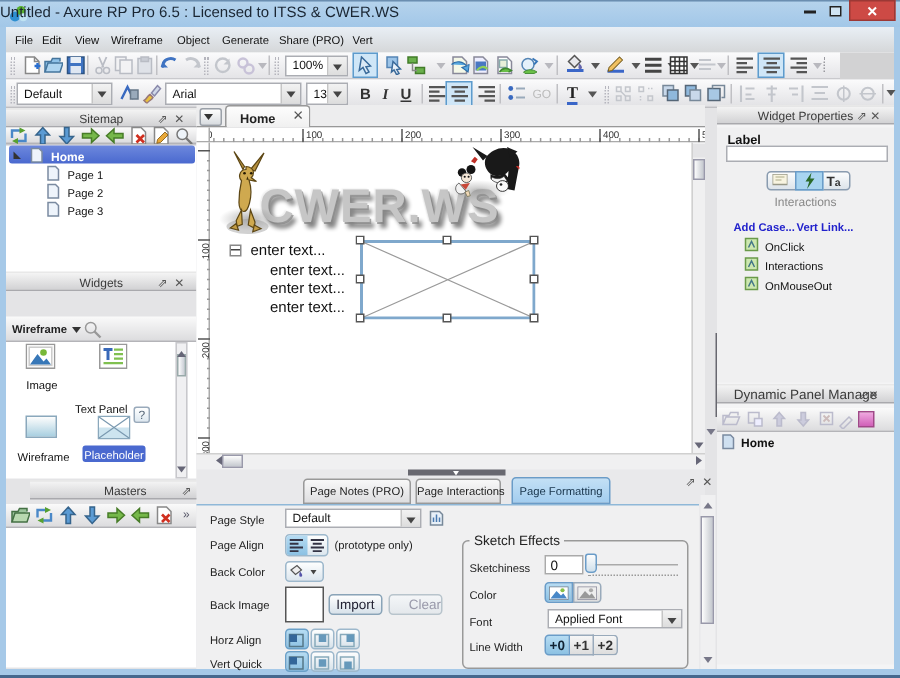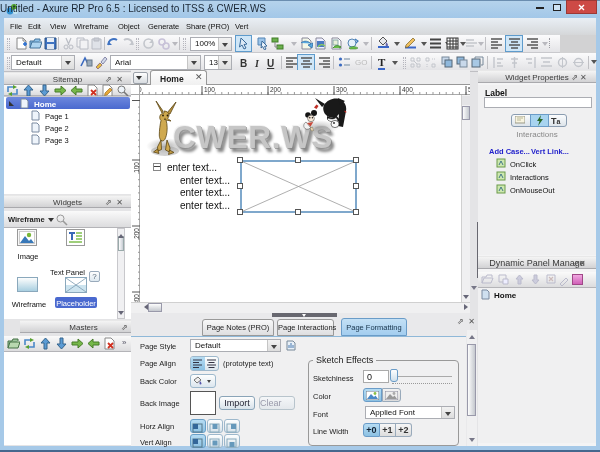--- a/index.html
+++ b/index.html
@@ -302,21 +302,21 @@
 <div class="abs" style="left:45px;top:112px;font-size:7.5px;color:#111">Page 1</div>
 <svg class="abs" style="left:31px;top:122px" width="9" height="11" viewBox="0 0 9 11">
     <path d="M1 1h5l2 2v7H1z" fill="#eef4fb" stroke="#7a8aa0"></path>
   </svg>
 <div class="abs" style="left:45px;top:124px;font-size:7.5px;color:#111">Page 2</div>
 <svg class="abs" style="left:31px;top:134px" width="9" height="11" viewBox="0 0 9 11">
     <path d="M1 1h5l2 2v7H1z" fill="#eef4fb" stroke="#7a8aa0"></path>
   </svg>
 <div class="abs" style="left:45px;top:136px;font-size:7.5px;color:#111">Page 3</div>
 
-<div class="phead" style="left:4px;top:195px;width:127px">Widgets<span class="phicons">⇗&nbsp;&nbsp;✕</span></div>
+<div class="phead" style="left:4px;top:181px;width:127px">Widgets<span class="phicons">⇗&nbsp;&nbsp;✕</span></div>
 <div class="ptool" style="left:4px;top:211px;width:127px;height:17px"></div>
 <div class="abs" style="left:8px;top:215px;font-size:7.5px;font-weight:bold;color:#222">Wireframe</div>
 <div class="abs" style="left:48px;top:218px;border:3px solid transparent;border-top:4px solid #333"></div>
 <svg class="ticon" style="left:55px;top:213px" viewBox="0 0 13 13">
     <circle cx="5.5" cy="5.5" r="3.5" fill="none" stroke="#999"></circle>
     <path d="M8 8l4 4" stroke="#999" stroke-width="1.6"></path>
   </svg>
 <div class="abs white" style="left:4px;top:228px;width:127px;height:91px"></div>
 <svg class="abs" style="left:17px;top:229px" width="20" height="17" viewBox="0 0 20 17">
     <rect x=".5" y=".5" width="19" height="16" fill="#f8f8f8" stroke="#999"></rect>
@@ -503,46 +503,46 @@
   </svg>
 <div class="lbl" style="left:140px;top:359px">Page Align</div>
 <div class="abs" style="left:190px;top:356px;width:29px;height:15px;border:1px solid #9db8cc;border-radius:3px;background:linear-gradient(#fdfefe,#dce6ee)"></div>
 <div class="abs" style="left:191px;top:357px;width:14px;height:13px;background:linear-gradient(#b6dcf3,#8cc1e3);border-radius:2px 0 0 2px"></div>
 <svg class="abs" style="left:193px;top:359px" width="10" height="9" viewBox="0 0 10 9">
     <path d="M0 1h9M0 3.5h6M0 6h9M0 8.5h6" stroke="#334" stroke-width="1.2"></path>
   </svg>
 <svg class="abs" style="left:207px;top:359px" width="10" height="9" viewBox="0 0 10 9">
     <path d="M0 1h9M1.5 3.5h6M0 6h9M1.5 8.5h6" stroke="#334" stroke-width="1.2"></path>
   </svg>
-<div class="lbl" style="left:223px;top:359px">(prototype text)</div>
+<div class="lbl" style="left:223px;top:359px">(prototype only)</div>
 <div class="lbl" style="left:140px;top:377px">Back Color</div>
 <div class="abs" style="left:190px;top:374px;width:26px;height:14px;border:1px solid #9db8cc;border-radius:3px;background:linear-gradient(#fdfefe,#dce6ee)"></div>
 <svg class="abs" style="left:192px;top:376px" width="11" height="10" viewBox="0 0 11 10">
     <path d="M2 4l4-3 3 3-4 3z" fill="#eee" stroke="#555" stroke-width=".8"></path>
     <path d="M8 5c.8 1 1.5 1.8 1.5 2.5a1 1 0 0 1-2 0C7.5 6.8 7.6 6 8 5z" fill="#55a"></path>
   </svg>
 <div class="abs" style="left:207px;top:380px;border:2.5px solid transparent;border-top:3.5px solid #444"></div>
 <div class="lbl" style="left:140px;top:399px">Back Image</div>
 <div class="abs white" style="left:190px;top:391px;width:26px;height:24px;border:1px solid #555"></div>
 <div class="abs" style="left:219px;top:396px;width:36px;height:14px;border:1px solid #8aa4b8;border-radius:3px;background:linear-gradient(#fefefe,#d8e2ea);font-size:9px;color:#223;text-align:center;line-height:13px">Import</div>
-<div class="abs" style="left:259px;top:396px;width:36px;height:14px;border:1px solid #b8c4cc;border-radius:3px;background:linear-gradient(#f4f6f8,#e4e8ec);font-size:9px;color:#99a;text-align:left;line-height:13px">Clear</div>
+<div class="abs" style="left:259px;top:396px;width:36px;height:14px;border:1px solid #b8c4cc;border-radius:3px;background:linear-gradient(#f4f6f8,#e4e8ec);font-size:9px;color:#99a;text-align:right;line-height:13px">Clear</div>
 <div class="lbl" style="left:140px;top:422px">Horz Align</div>
 <div class="btn3 sel" style="left:190px;top:419px"><svg width="14" height="12" viewBox="0 0 14 12">
       <rect x="2" y="2" width="9" height="8" fill="none" stroke="#578" stroke-width="1"></rect>
       <rect x="2" y="2" width="5" height="5" fill="#369"></rect>
     </svg></div>
 <div class="btn3" style="left:207px;top:419px"><svg width="14" height="12" viewBox="0 0 14 12">
       <rect x="2" y="2" width="9" height="8" fill="none" stroke="#8ab" stroke-width="1"></rect>
       <rect x="4.5" y="2" width="5" height="5" fill="#69b"></rect>
     </svg></div>
 <div class="btn3" style="left:224px;top:419px"><svg width="14" height="12" viewBox="0 0 14 12">
       <rect x="2" y="2" width="9" height="8" fill="none" stroke="#8ab" stroke-width="1"></rect>
       <rect x="6" y="2" width="5" height="5" fill="#69b"></rect>
     </svg></div>
-<div class="lbl" style="left:140px;top:438px">Vert Align</div>
+<div class="lbl" style="left:140px;top:438px">Vert Quick</div>
 <div class="btn3 sel" style="left:190px;top:434px"><svg width="14" height="12" viewBox="0 0 14 12">
       <rect x="2" y="2" width="9" height="8" fill="none" stroke="#578" stroke-width="1"></rect>
       <rect x="2" y="2" width="5" height="5" fill="#369"></rect>
     </svg></div>
 <div class="btn3" style="left:207px;top:434px"><svg width="14" height="12" viewBox="0 0 14 12">
       <rect x="2" y="2" width="9" height="8" fill="none" stroke="#8ab" stroke-width="1"></rect>
       <rect x="4.5" y="3.5" width="5" height="5" fill="#69b"></rect>
     </svg></div>
 <div class="btn3" style="left:224px;top:434px"><svg width="14" height="12" viewBox="0 0 14 12">
       <rect x="2" y="2" width="9" height="8" fill="none" stroke="#8ab" stroke-width="1"></rect>

